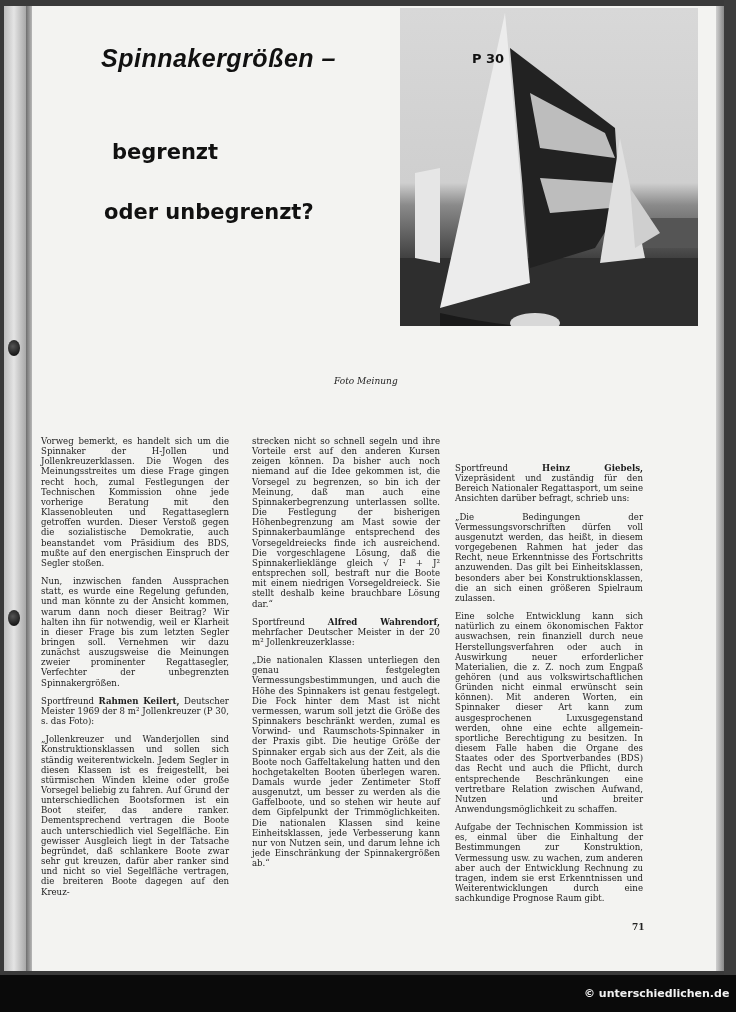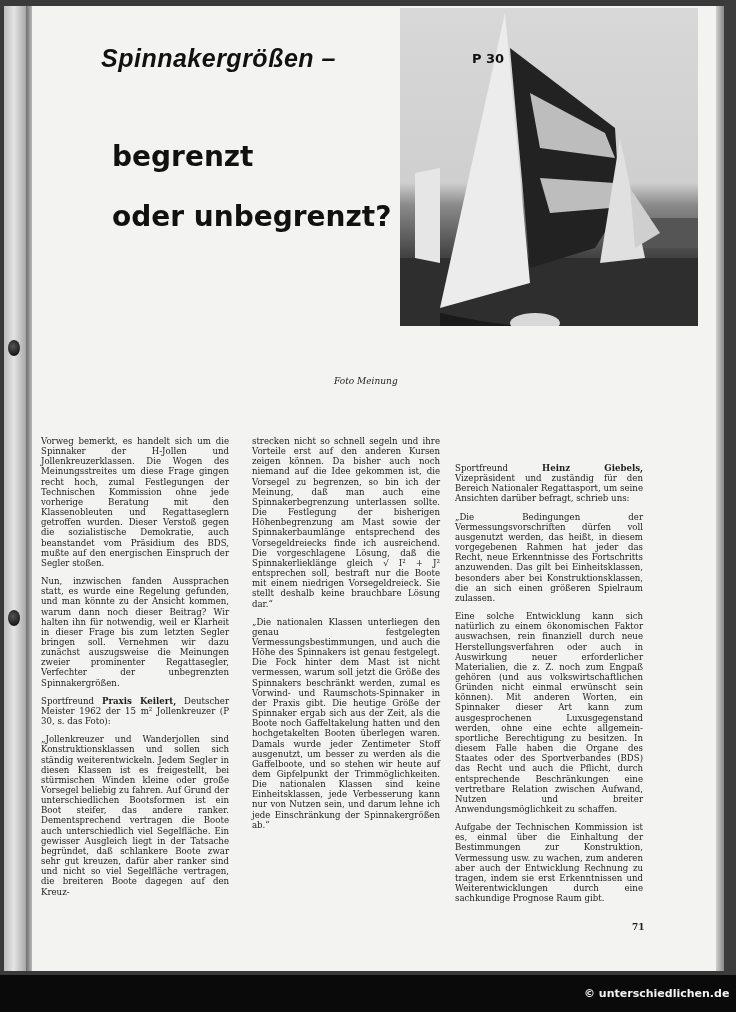--- a/index.html
+++ b/index.html
@@ -37,24 +37,24 @@
       position: absolute; left: 724px; top: 0; width: 12px; height: 975px;
       background: #3c3c3c;
     }
     .title {
       position: absolute; left: 56px; top: 44px;
       font-family: Liberation Sans, sans-serif; font-style: italic; font-weight: bold;
       font-size: 25px; color: #111; letter-spacing: 0.5px; margin-left: 45px;
     }
     .subtitle {
       position: absolute; font-family: "DejaVu Sans", sans-serif; font-weight: bold;
-      font-size: 28px; color: #111;
+      font-size: 21px; color: #111;
     }
     .sub1 { left: 112px; top: 140px; }
-    .sub2 { left: 112px; top: 200px; }
+    .sub2 { left: 104px; top: 200px; }
     .photo {
       position: absolute; left: 400px; top: 8px; width: 298px; height: 318px;
       background: linear-gradient(180deg, #d8d8d8 0%, #cfcfcf 55%, #8a8a8a 62%, #3a3a3a 80%, #262626 100%);
       overflow: hidden;
     }
     .photo svg { position: absolute; left: 0; top: 0; }
     .caption {
       position: absolute; left: 334px; top: 376px;
       font-style: italic; font-size: 9px; color: #222;
     }
@@ -109,26 +109,27 @@
     <path d="M40,305 Q150,330 290,320 L290,345 Q150,350 40,320 Z" fill="#1a1a1a"></path>
     <ellipse cx="135" cy="315" rx="25" ry="10" fill="#d8d8d8"></ellipse>
     <text x="72" y="55" font-family="DejaVu Sans, sans-serif" font-size="13" font-weight="bold" fill="#111">P 30</text>
   </svg>
 </div>
 <div class="caption">Foto Meinung</div>
 
 <div class="col c1">
   <p>Vorweg bemerkt, es handelt sich um die Spinnaker der H-Jollen und Jollenkreuzerklassen. Die Wogen des Meinungsstreites um diese Frage gingen recht hoch, zumal Festlegungen der Technischen Kommission ohne jede vorherige Beratung mit den Klassenobleuten und Regattaseglern getroffen wurden. Dieser Verstoß gegen die sozialistische Demokratie, auch beanstandet vom Präsidium des BDS, mußte auf den energischen Einspruch der Segler stoßen.</p>
   <p>Nun, inzwischen fanden Aussprachen statt, es wurde eine Regelung gefunden, und man könnte zu der Ansicht kommen, warum dann noch dieser Beitrag? Wir halten ihn für notwendig, weil er Klarheit in dieser Frage bis zum letzten Segler bringen soll. Vernehmen wir dazu zunächst auszugsweise die Meinungen zweier prominenter Regattasegler, Verfechter der unbegrenzten Spinnakergrößen.</p>
-  <p><span>Sportfreund </span><b>Praxis Keilert,</b><span> Deutscher Meister 1962 der 15 m² Jollenkreuzer (P 30, s. das Foto):</span></p>
+  <p><span>Sportfreund </span><b>Rahmen Keilert,</b><span> Deutscher Meister 1969 der 8 m² Jollenkreuzer (P 30, s. das Foto):</span></p>
   <p>„Jollenkreuzer und Wanderjollen sind Konstruktionsklassen und sollen sich ständig weiterentwickeln. Jedem Segler in diesen Klassen ist es freigestellt, bei stürmischen Winden kleine oder große Vorsegel beliebig zu fahren. Auf Grund der unterschiedlichen Bootsformen ist ein Boot steifer, das andere ranker. Dementsprechend vertragen die Boote auch unterschiedlich viel Segelfläche. Ein gewisser Ausgleich liegt in der Tatsache begründet, daß schlankere Boote zwar sehr gut kreuzen, dafür aber ranker sind und nicht so viel Segelfläche vertragen, die breiteren Boote dagegen auf den Kreuz-</p>
 </div>
 
 <div class="col c2">
   <p>strecken nicht so schnell segeln und ihre Vorteile erst auf den anderen Kursen zeigen können. Da bisher auch noch niemand auf die Idee gekommen ist, die Vorsegel zu begrenzen, so bin ich der Meinung, daß man auch eine Spinnakerbegrenzung unterlassen sollte. Die Festlegung der bisherigen Höhenbegrenzung am Mast sowie der Spinnakerbaumlänge entsprechend des Vorsegeldreiecks finde ich ausreichend. Die vorgeschlagene Lösung, daß die Spinnakerlieklänge gleich √ I² + J² entsprechen soll, bestraft nur die Boote mit einem niedrigen Vorsegeldreieck. Sie stellt deshalb keine brauchbare Lösung dar.“</p>
+  <p><span>Sportfreund </span><b>Alfred Wahrendorf,</b><span> mehrfacher Deutscher Meister in der 20 m² Jollenkreuzerklasse:</span></p>
   <p>„Die nationalen Klassen unterliegen den genau festgelegten Vermessungsbestimmungen, und auch die Höhe des Spinnakers ist genau festgelegt. Die Fock hinter dem Mast ist nicht vermessen, warum soll jetzt die Größe des Spinnakers beschränkt werden, zumal es Vorwind- und Raumschots-Spinnaker in der Praxis gibt. Die heutige Größe der Spinnaker ergab sich aus der Zeit, als die Boote noch Gaffeltakelung hatten und den hochgetakelten Booten überlegen waren. Damals wurde jeder Zentimeter Stoff ausgenutzt, um besser zu werden als die Gaffelboote, und so stehen wir heute auf dem Gipfelpunkt der Trimmöglichkeiten. Die nationalen Klassen sind keine Einheitsklassen, jede Verbesserung kann nur von Nutzen sein, und darum lehne ich jede Einschränkung der Spinnakergrößen ab.“</p>
 </div>
 
 <div class="col c3">
   <p><span>Sportfreund </span><b>Heinz Giebels,</b><span> Vizepräsident und zuständig für den Bereich Nationaler Regattasport, um seine Ansichten darüber befragt, schrieb uns:</span></p>
   <p>„Die Bedingungen der Vermessungsvorschriften dürfen voll ausgenutzt werden, das heißt, in diesem vorgegebenen Rahmen hat jeder das Recht, neue Erkenntnisse des Fortschritts anzuwenden. Das gilt bei Einheitsklassen, besonders aber bei Konstruktionsklassen, die an sich einen größeren Spielraum zulassen.</p>
   <p>Eine solche Entwicklung kann sich natürlich zu einem ökonomischen Faktor auswachsen, rein finanziell durch neue Herstellungsverfahren oder auch in Auswirkung neuer erforderlicher Materialien, die z. Z. noch zum Engpaß gehören (und aus volkswirtschaftlichen Gründen nicht einmal erwünscht sein können). Mit anderen Worten, ein Spinnaker dieser Art kann zum ausgesprochenen Luxusgegenstand werden, ohne eine echte allgemein-sportliche Berechtigung zu besitzen. In diesem Falle haben die Organe des Staates oder des Sportverbandes (BDS) das Recht und auch die Pflicht, durch entsprechende Beschränkungen eine vertretbare Relation zwischen Aufwand, Nutzen und breiter Anwendungsmöglichkeit zu schaffen.</p>
   <p>Aufgabe der Technischen Kommission ist es, einmal über die Einhaltung der Bestimmungen zur Konstruktion, Vermessung usw. zu wachen, zum anderen aber auch der Entwicklung Rechnung zu tragen, indem sie erst Erkenntnissen und Weiterentwicklungen durch eine sachkundige Prognose Raum gibt.</p>
 </div>
 

